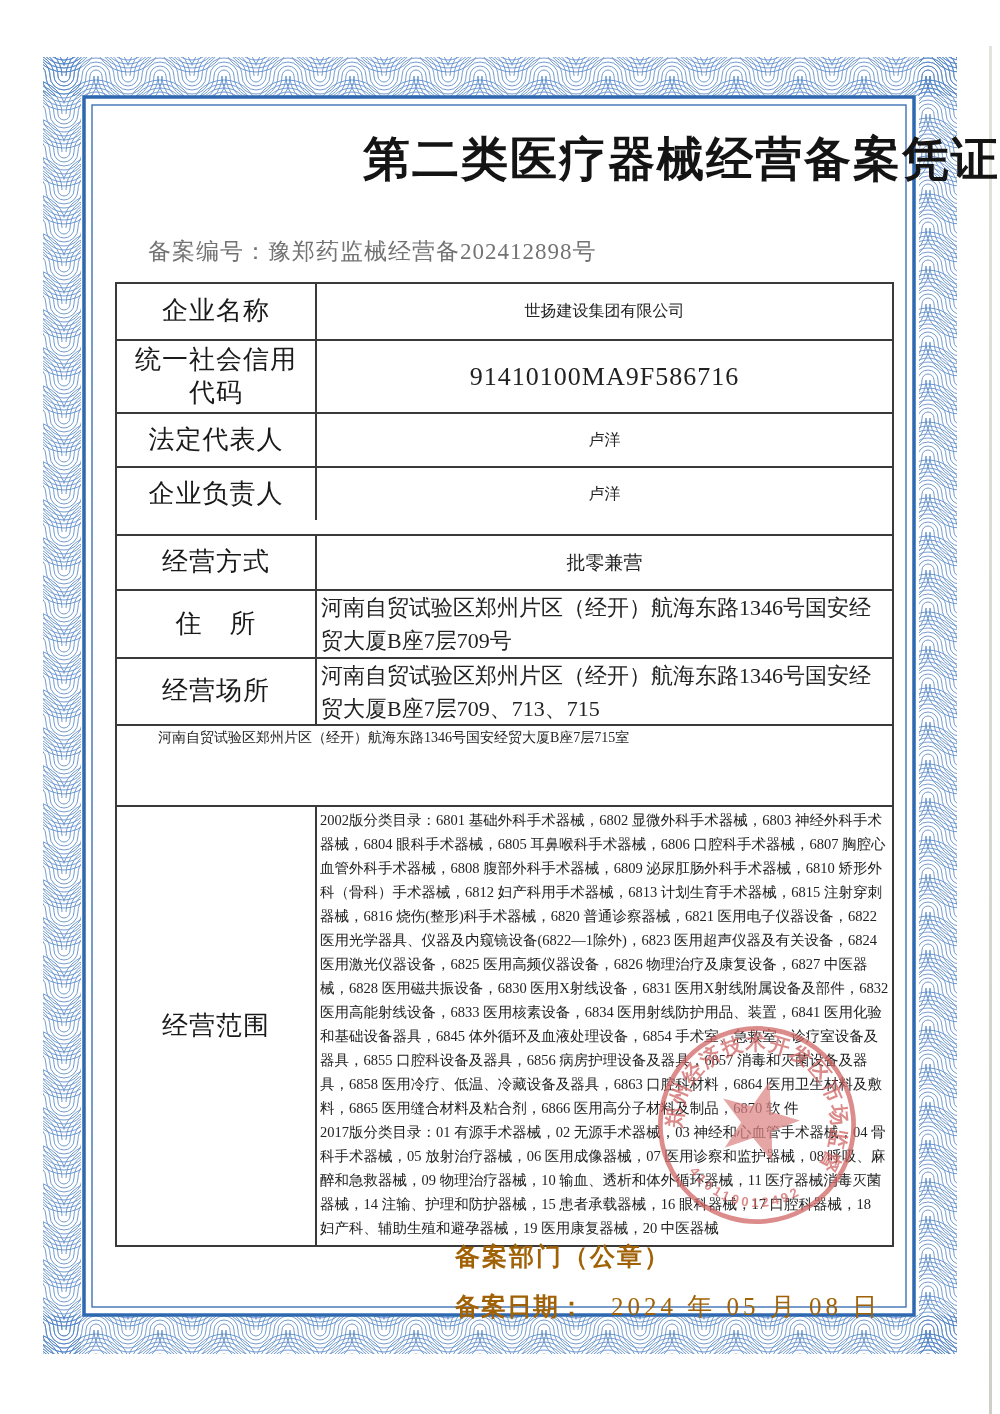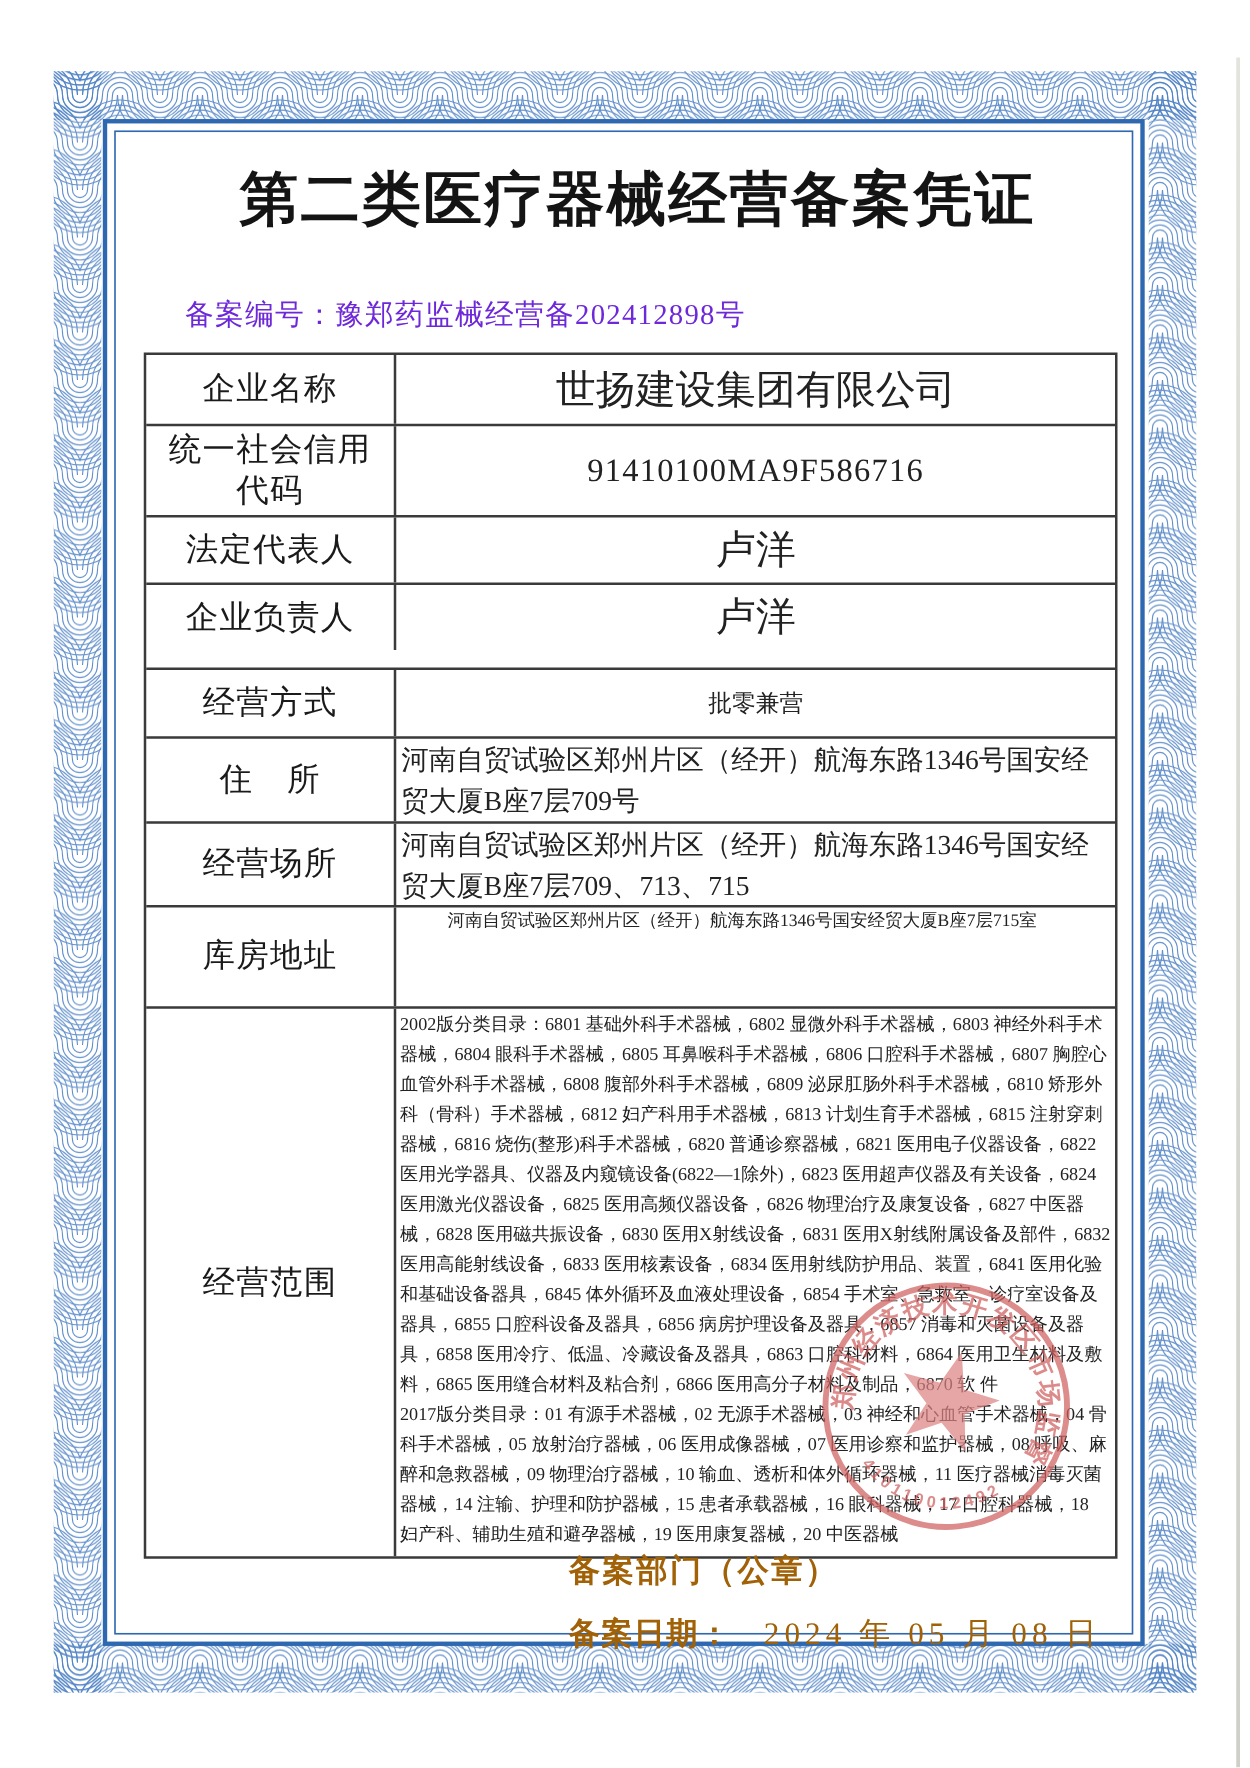--- a/index.html
+++ b/index.html
@@ -5,45 +5,45 @@
   html,body{margin:0;padding:0;}
   body{
     width:1000px;height:1414px;position:relative;background:#ffffff;
     font-family:"Liberation Serif","DejaVu Serif",serif;color:#1f1f1f;
     overflow:hidden;
   }
   .abs{position:absolute;}
 
   
   .cert-title{
-    left:0;right:0;top:128px;text-align:center;
+    left:0;right:0;top:128px;text-align:right;
     font-family:"Liberation Sans","DejaVu Sans",sans-serif;
     font-weight:900;font-size:47px;letter-spacing:2px;color:#141414;margin-left:20px;
   }
 
   
-  .reg-line{left:148px;top:236px;font-size:23px;letter-spacing:1px;color:#6d28d9;}
+  .reg-line{left:148px;top:236px;font-size:23px;letter-spacing:1px;color:#737373;}
 
   
   .tbl{
     left:115px;top:282px;width:779px;
     border:2px solid #3a3a3a;background:transparent;
     display:flex;flex-direction:column;box-sizing:border-box;
   }
   .trow{display:flex;border-top:2px solid #3a3a3a;box-sizing:border-box;}
   .trow:first-child{border-top:none;}
   .cl{
     width:200px;flex:0 0 200px;border-right:2px solid #3a3a3a;
     display:flex;align-items:center;justify-content:center;text-align:center;
     font-size:26px;letter-spacing:1px;color:#1a1a1a;box-sizing:border-box;
     line-height:1.25;padding:2px 6px;
   }
   .cv{
     flex:1;display:flex;align-items:center;justify-content:center;
-    font-size:32px;color:#222;box-sizing:border-box;padding:2px 4px;
+    font-size:16px;color:#222;box-sizing:border-box;padding:2px 4px;
     text-align:center;
   }
   .cv.left{justify-content:flex-start;text-align:left;font-size:22px;line-height:1.5;}
   .cv.topsmall{align-items:flex-start;justify-content:flex-start;text-align:left;
     font-size:14px;line-height:1.45;padding-top:2px;padding-left:41px;}
   .cv.code{font-size:26px;letter-spacing:1px;}
   .cv.small{font-size:19px;}
   .cv.scope{
     flex-direction:column;align-items:flex-start;justify-content:flex-start;
     text-align:left;font-size:14.5px;line-height:24px;position:relative;
@@ -147,21 +147,20 @@
     <div class="cl">住　所</div>
     <div class="cv left">河南自贸试验区郑州片区（经开）航海东路1346号国安经贸大厦B座7层709号</div>
   </div>
 
   <div class="trow" style="height:67px;">
     <div class="cl">经营场所</div>
     <div class="cv left">河南自贸试验区郑州片区（经开）航海东路1346号国安经贸大厦B座7层709、713、715</div>
   </div>
 
   <div class="trow" style="height:81px;">
-    <div class="cl">库房地址</div>
     <div class="cv topsmall">河南自贸试验区郑州片区（经开）航海东路1346号国安经贸大厦B座7层715室</div>
   </div>
 
   <div class="trow" style="height:440px;">
     <div class="cl">经营范围</div>
     <div class="cv scope">
       <p>2002版分类目录：6801 基础外科手术器械，6802 显微外科手术器械，6803 神经外科手术器械，6804 眼科手术器械，6805 耳鼻喉科手术器械，6806 口腔科手术器械，6807 胸腔心血管外科手术器械，6808 腹部外科手术器械，6809 泌尿肛肠外科手术器械，6810 矫形外科（骨科）手术器械，6812 妇产科用手术器械，6813 计划生育手术器械，6815 注射穿刺器械，6816 烧伤(整形)科手术器械，6820 普通诊察器械，6821 医用电子仪器设备，6822 医用光学器具、仪器及内窥镜设备(6822—1除外)，6823 医用超声仪器及有关设备，6824 医用激光仪器设备，6825 医用高频仪器设备，6826 物理治疗及康复设备，6827 中医器械，6828 医用磁共振设备，6830 医用X射线设备，6831 医用X射线附属设备及部件，6832 医用高能射线设备，6833 医用核素设备，6834 医用射线防护用品、装置，6841 医用化验和基础设备器具，6845 体外循环及血液处理设备，6854 手术室、急救室、诊疗室设备及器具，6855 口腔科设备及器具，6856 病房护理设备及器具，6857 消毒和灭菌设备及器具，6858 医用冷疗、低温、冷藏设备及器具，6863 口腔科材料，6864 医用卫生材料及敷料，6865 医用缝合材料及粘合剂，6866 医用高分子材料及制品，6870 软 件</p>
       <p>2017版分类目录：01 有源手术器械，02 无源手术器械，03 神经和心血管手术器械，04 骨科手术器械，05 放射治疗器械，06 医用成像器械，07 医用诊察和监护器械，08 呼吸、麻醉和急救器械，09 物理治疗器械，10 输血、透析和体外循环器械，11 医疗器械消毒灭菌器械，14 注输、护理和防护器械，15 患者承载器械，16 眼科器械，17 口腔科器械，18 妇产科、辅助生殖和避孕器械，19 医用康复器械，20 中医器械</p>
     </div>
   </div>

